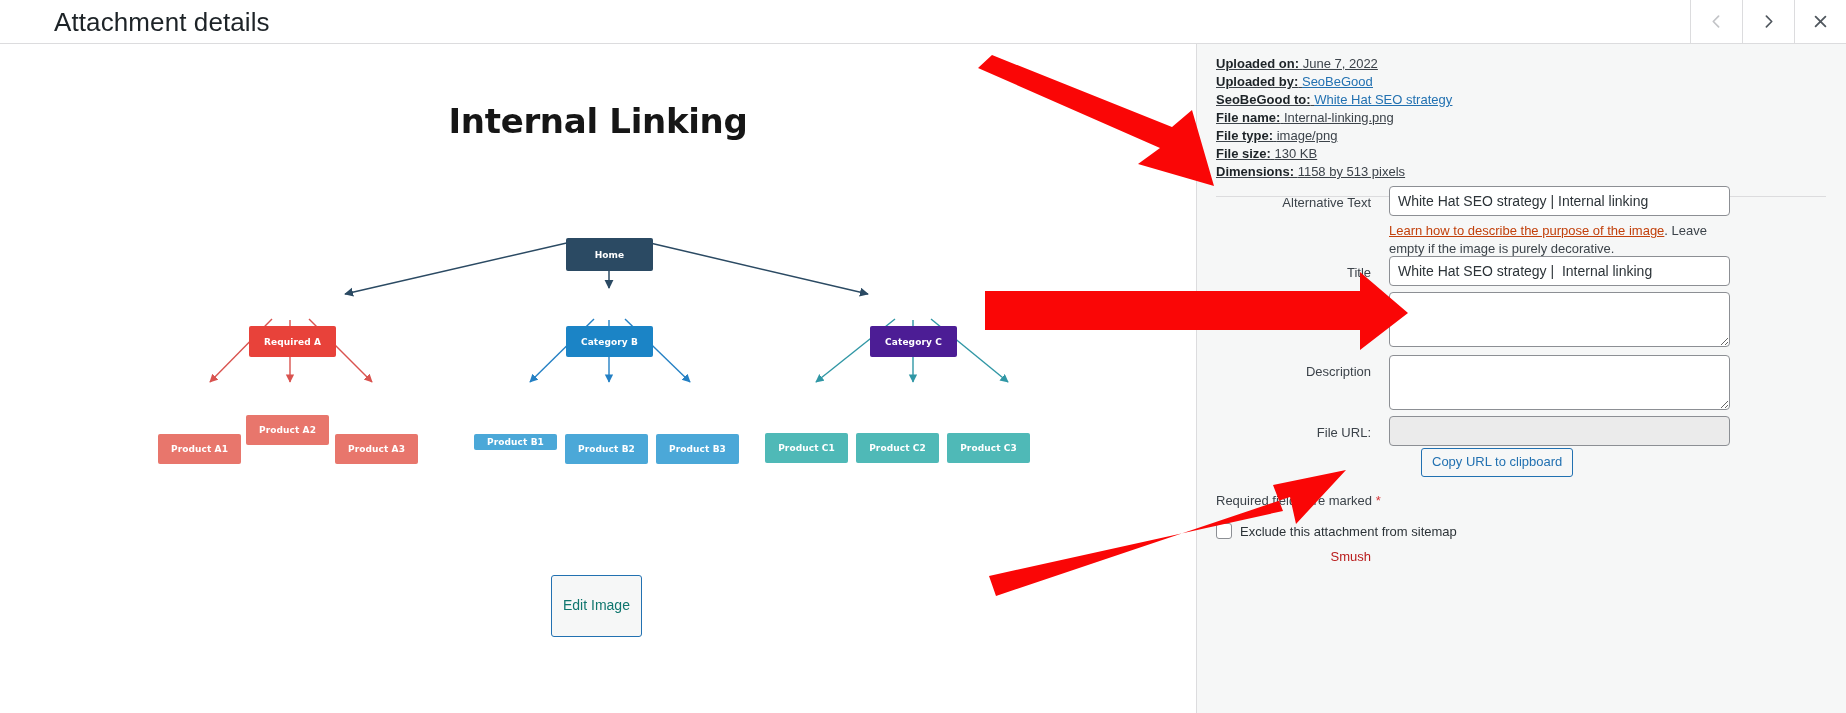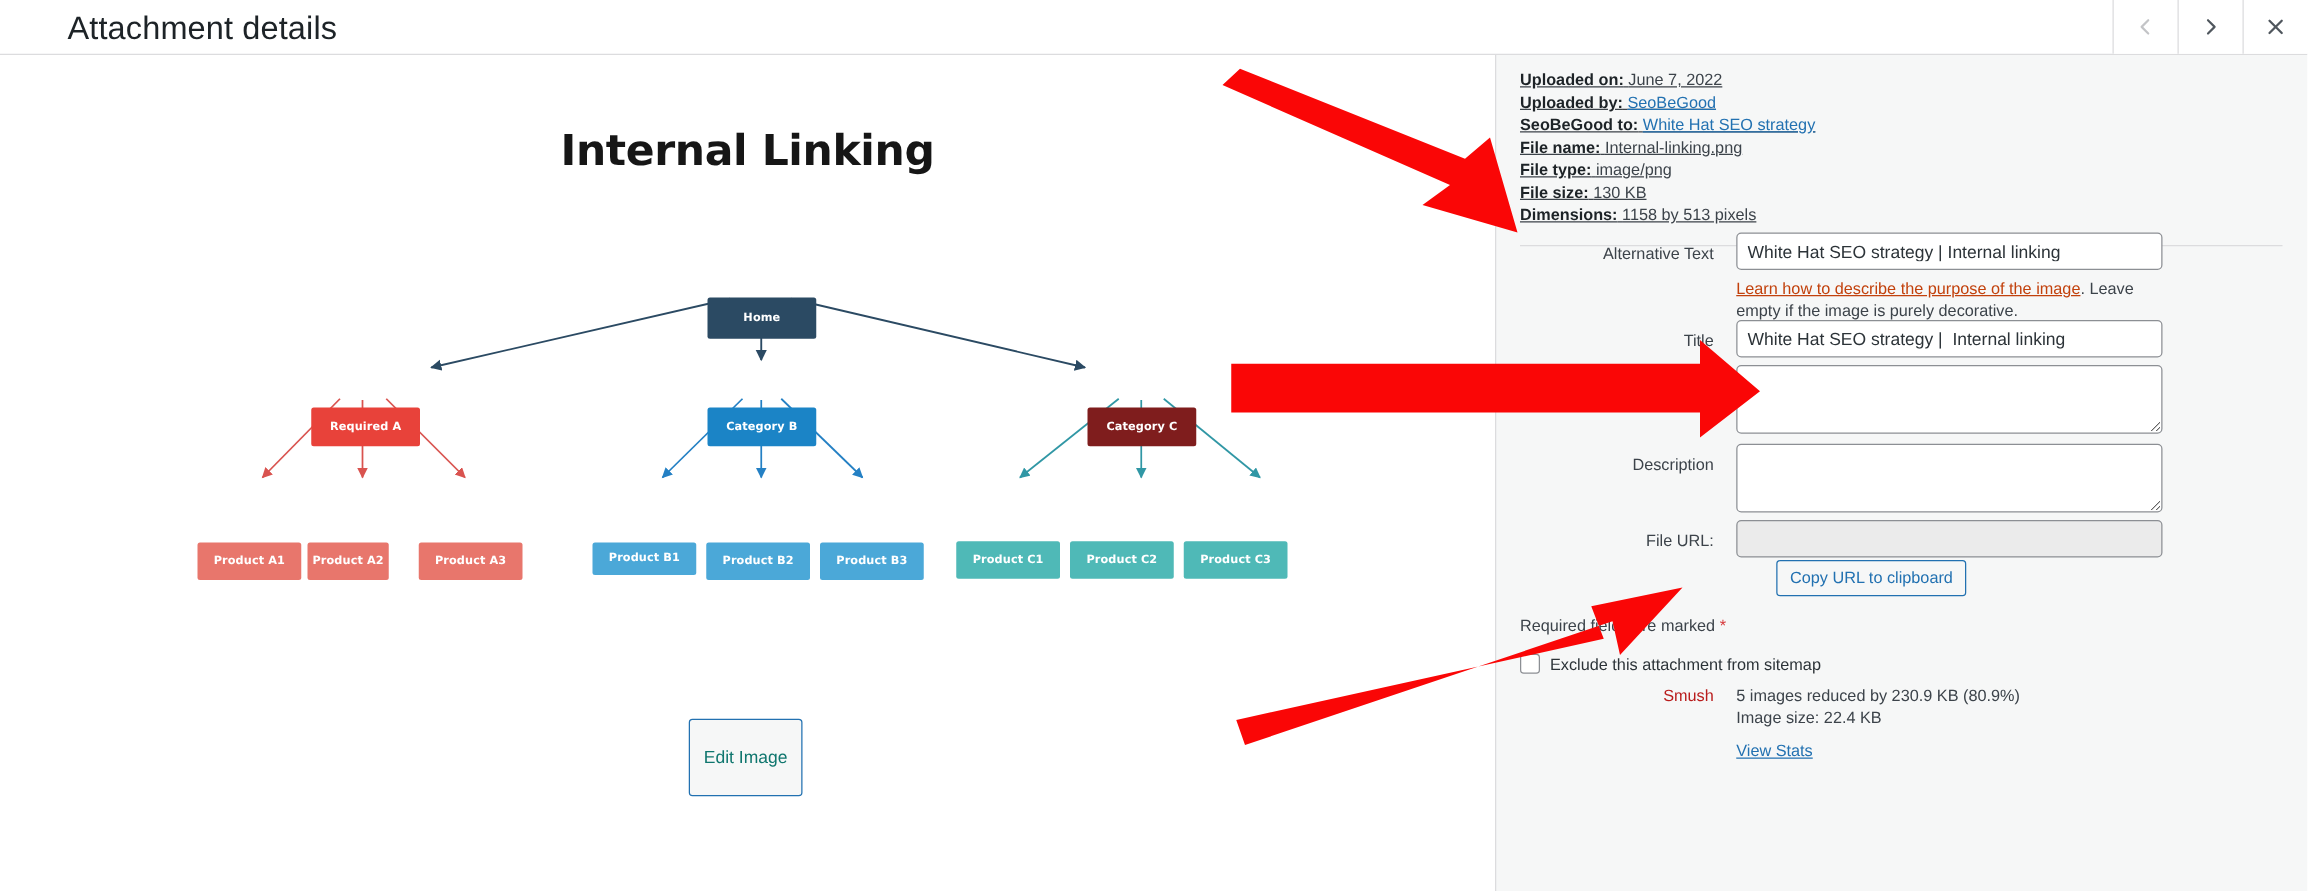--- a/index.html
+++ b/index.html
@@ -93,21 +93,21 @@
     font-family: "DejaVu Sans", sans-serif;
     font-size: 9px;
     font-weight: bold;
     border-radius: 2px;
     letter-spacing: .1px;
     text-align: center;
   }
   .n-home     { background:#2b4a63; }
   .n-cat-a    { background:#e8423a; }
   .n-cat-b    { background:#1b84c6; }
-  .n-cat-c    { background:#7f1d1d; }
+  .n-cat-c    { background:#4c1d95; }
   .n-prod-a   { background:#e8766c; }
   .n-prod-b   { background:#4ba8d8; }
   .n-prod-c   { background:#4fb9b7; }
 
   svg.edges {
     position: absolute;
     left: 0; top: 0;
     width: 1196px;
     height: 560px;
     pointer-events: none;
@@ -362,24 +362,24 @@
       <path d="M931,275 L1008,338" stroke="#3097a5" stroke-width="1.4" fill="none" marker-end="url(#ah-teal)"></path>
     </svg>
 
     <div class="node n-home" style="left:566px; top:194px; width:87px; height:33px;">Home</div>
 
     <div class="node n-cat-a" style="left:249px; top:282px; width:87px; height:31px;">Required A</div>
     <div class="node n-cat-b" style="left:566px; top:282px; width:87px; height:31px;">Category B</div>
     <div class="node n-cat-c" style="left:870px; top:282px; width:87px; height:31px;">Category C</div>
 
     <div class="node n-prod-a" style="left:158px; top:390px; width:83px; height:30px;">Product A1</div>
-    <div class="node n-prod-a" style="left:246px; top:390px; width:65px; height:30px;">Product A2</div>
+    <div class="node n-prod-a" style="left:246px; top:371px; width:83px; height:30px;">Product A2</div>
     <div class="node n-prod-a" style="left:335px; top:390px; width:83px; height:30px;">Product A3</div>
 
-    <div class="node n-prod-b" style="left:474px; top:390px; width:83px; height:26px;">Product B1</div>
+    <div class="node n-prod-b" style="left:474px; top:390px; width:83px; height:16px;">Product B1</div>
     <div class="node n-prod-b" style="left:565px; top:390px; width:83px; height:30px;">Product B2</div>
     <div class="node n-prod-b" style="left:656px; top:390px; width:83px; height:30px;">Product B3</div>
 
     <div class="node n-prod-c" style="left:765px; top:389px; width:83px; height:30px;">Product C1</div>
     <div class="node n-prod-c" style="left:856px; top:389px; width:83px; height:30px;">Product C2</div>
     <div class="node n-prod-c" style="left:947px; top:389px; width:83px; height:30px;">Product C3</div>
   </div>
 
   <button class="edit-image-btn">Edit Image</button>
 </div>
@@ -464,25 +464,20 @@
   <div class="required-note">
     <span>Required fields are marked </span><span class="star">*</span>
   </div>
 
   <div class="checkbox-row">
     <div class="cbx"></div>
     <div class="cbx-label">Exclude this attachment from sitemap</div>
   </div>
 
   <div class="smush-label">Smush</div>
-  <div class="smush-body">
-    <div>5 images reduced by 230.9 KB (80.9%)</div>
-    <div>Image size: 22.4 KB</div>
-    <a href="#">View Stats</a>
-  </div>
 </div>
 
 <svg class="annotations" viewBox="0 0 1846 713">
 
   <g>
     <path d="M978,68 L1160,148 L1138,164 L1214,186 L1192,110 L1172,127 L992,55 Z" fill="#fa0606"></path>
   </g>
 
   <g>
     <path d="M985,291 L1360,291 L1360,272 L1408,313 L1360,350 L1360,330 L985,330 Z" fill="#fa0606"></path>

